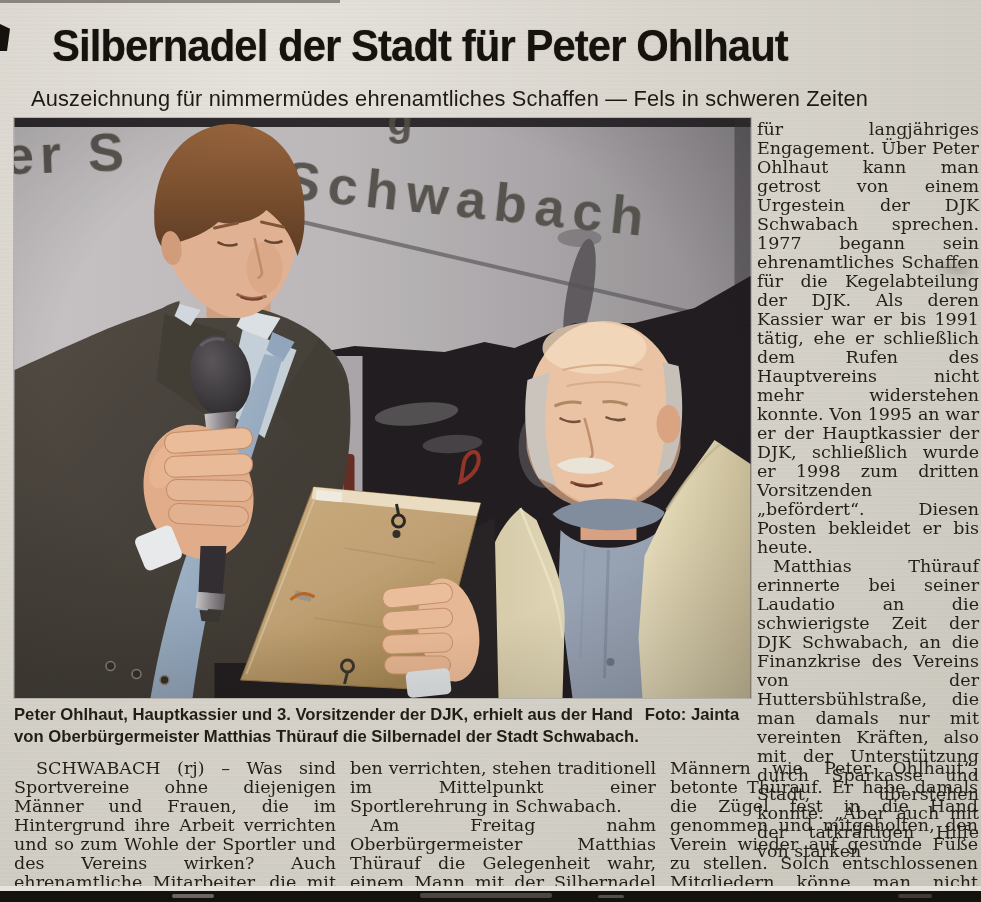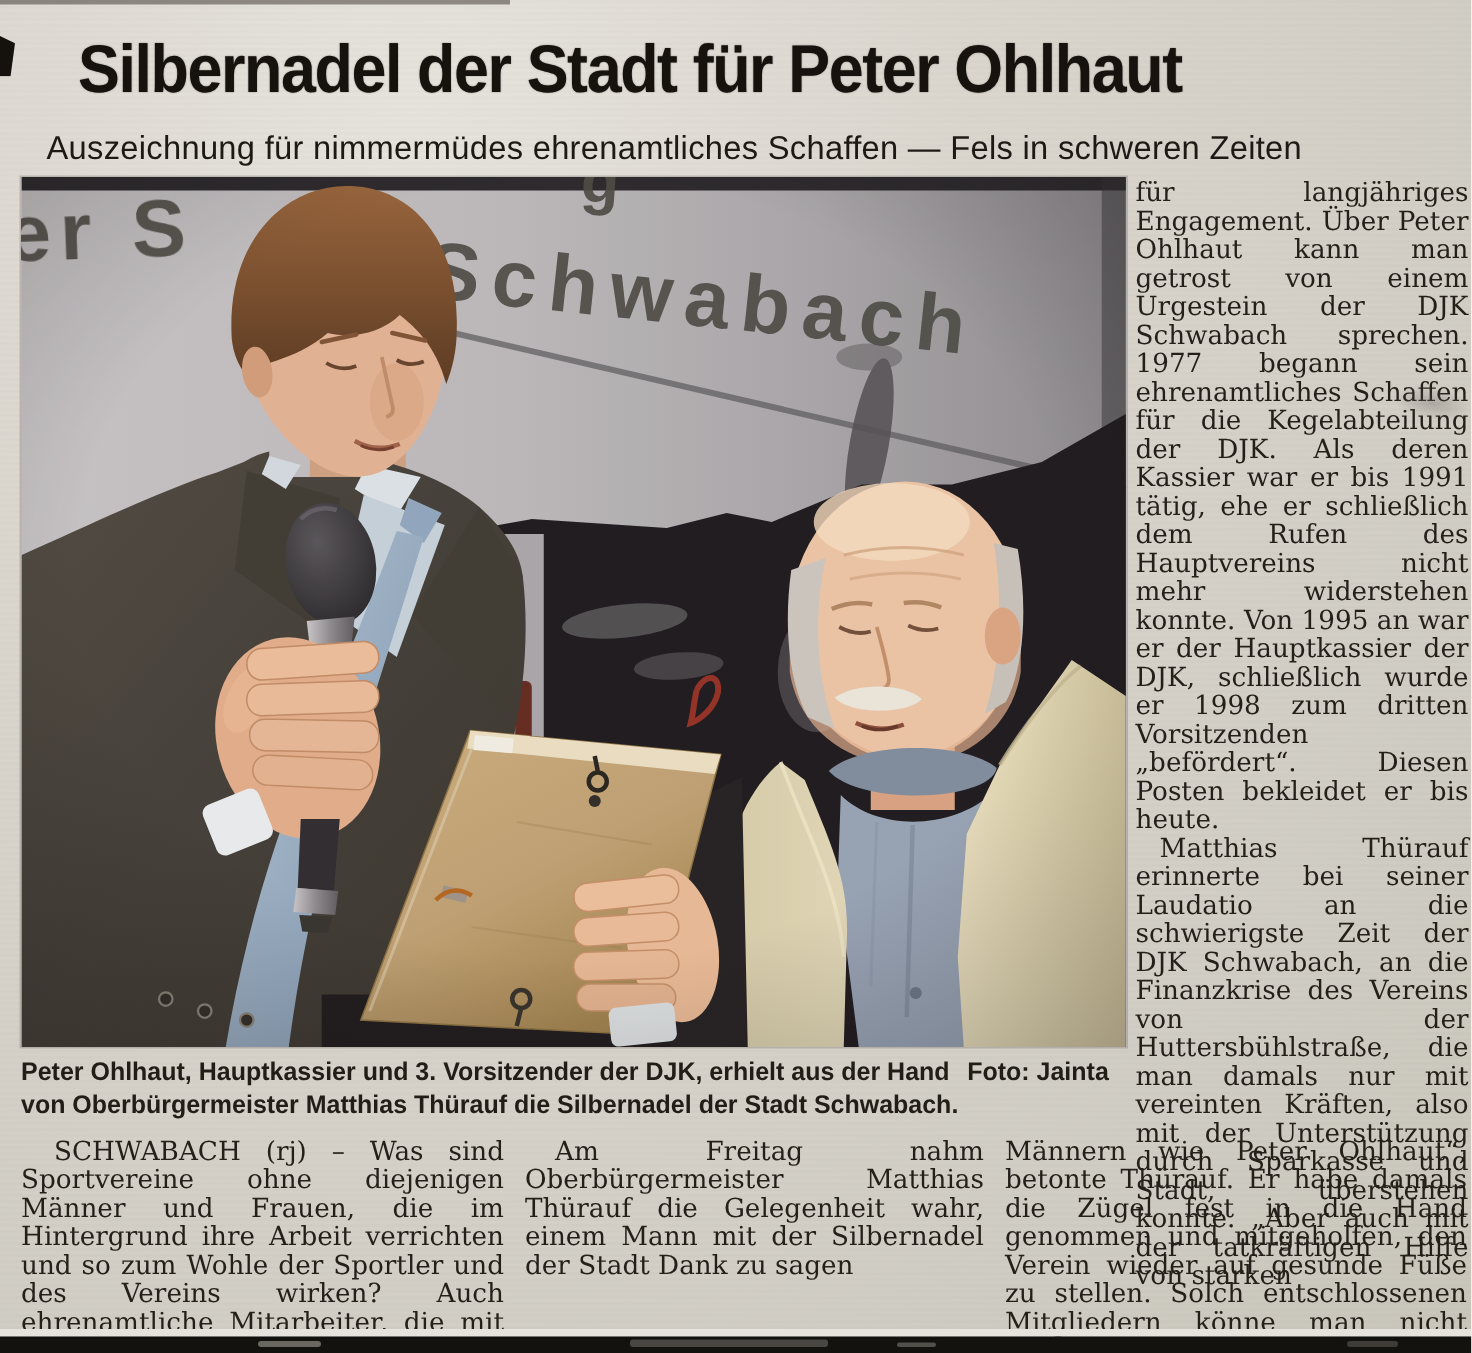--- a/index.html
+++ b/index.html
@@ -280,20 +280,21 @@
   <div class="col-right">
     <p>für langjähriges Engagement. Über Peter Ohlhaut kann man getrost von einem Urgestein der DJK Schwabach sprechen. 1977 begann sein ehrenamtliches Schaffen für die Kegelabteilung der DJK. Als deren Kassier war er bis 1991 tätig, ehe er schließlich dem Rufen des Hauptvereins nicht mehr widerstehen konnte. Von 1995 an war er der Hauptkassier der DJK, schließlich wurde er 1998 zum dritten Vorsitzenden „befördert“. Diesen Posten bekleidet er bis heute.</p>
     <p class="indent">Matthias Thürauf erinnerte bei seiner Laudatio an die schwierigste Zeit der DJK Schwabach, an die Finanzkrise des Vereins von der Huttersbühlstraße, die man damals nur mit vereinten Kräften, also mit der Unterstützung durch Sparkasse und Stadt, überstehen konnte. „Aber auch mit der tatkräftigen Hilfe von starken</p>
   </div>
 
   <div class="bottom-cols">
     <div class="bcol" id="bcol-1">
       <p>SCHWABACH (rj) – Was sind Sportvereine ohne diejenigen Männer und Frauen, die im Hintergrund ihre Arbeit verrichten und so zum Wohle der Sportler und des Vereins wirken? Auch ehrenamtliche Mitarbeiter, die mit Herzblut ihre Aufga-</p>
     </div>
     <div class="bcol" id="bcol-2">
+      <p>ben verrichten, stehen traditionell im Mittelpunkt einer Sportlerehrung in Schwabach.</p>
       <p class="indent">Am Freitag nahm Oberbürgermeister Matthias Thürauf die Gelegenheit wahr, einem Mann mit der Silbernadel der Stadt Dank zu sagen</p>
     </div>
     <div class="bcol" id="bcol-3">
       <p>Männern wie Peter Ohlhaut“, betonte Thürauf. Er habe damals die Zügel fest in die Hand genommen und mitgeholfen, den Verein wieder auf gesunde Füße zu stellen. Solch entschlossenen Mitgliedern könne man nicht genug danken.</p>
     </div>
   </div>
 
   <div class="art-topline"></div>
   <div class="art-topwedge"></div>
   <div class="art-smudge"></div>

